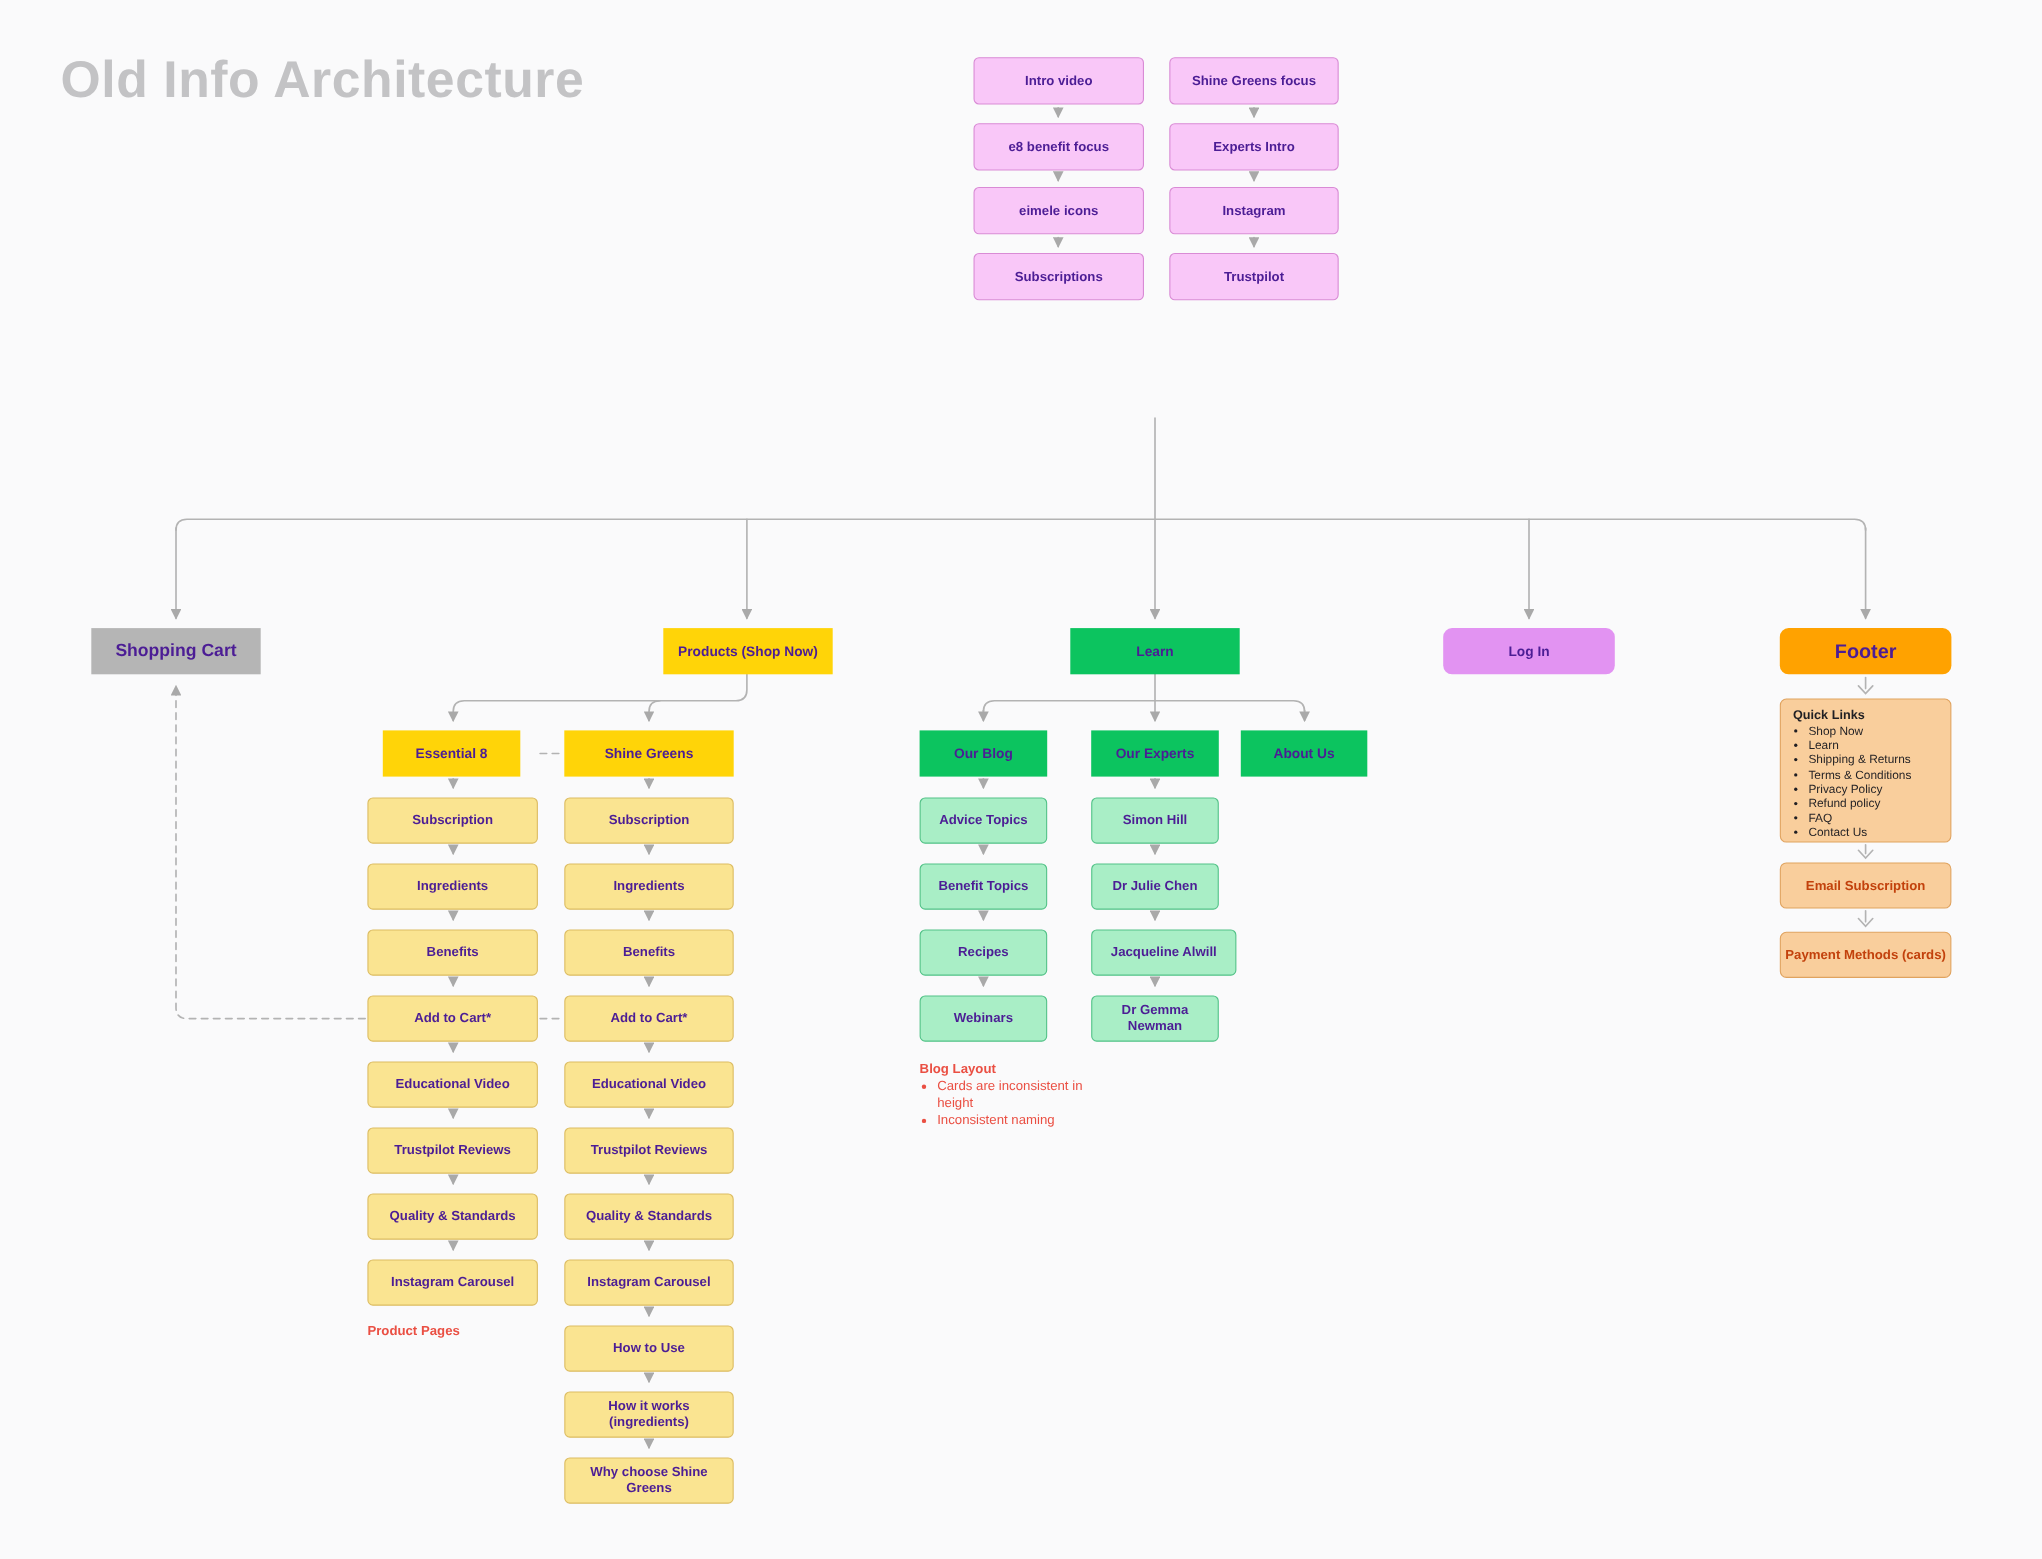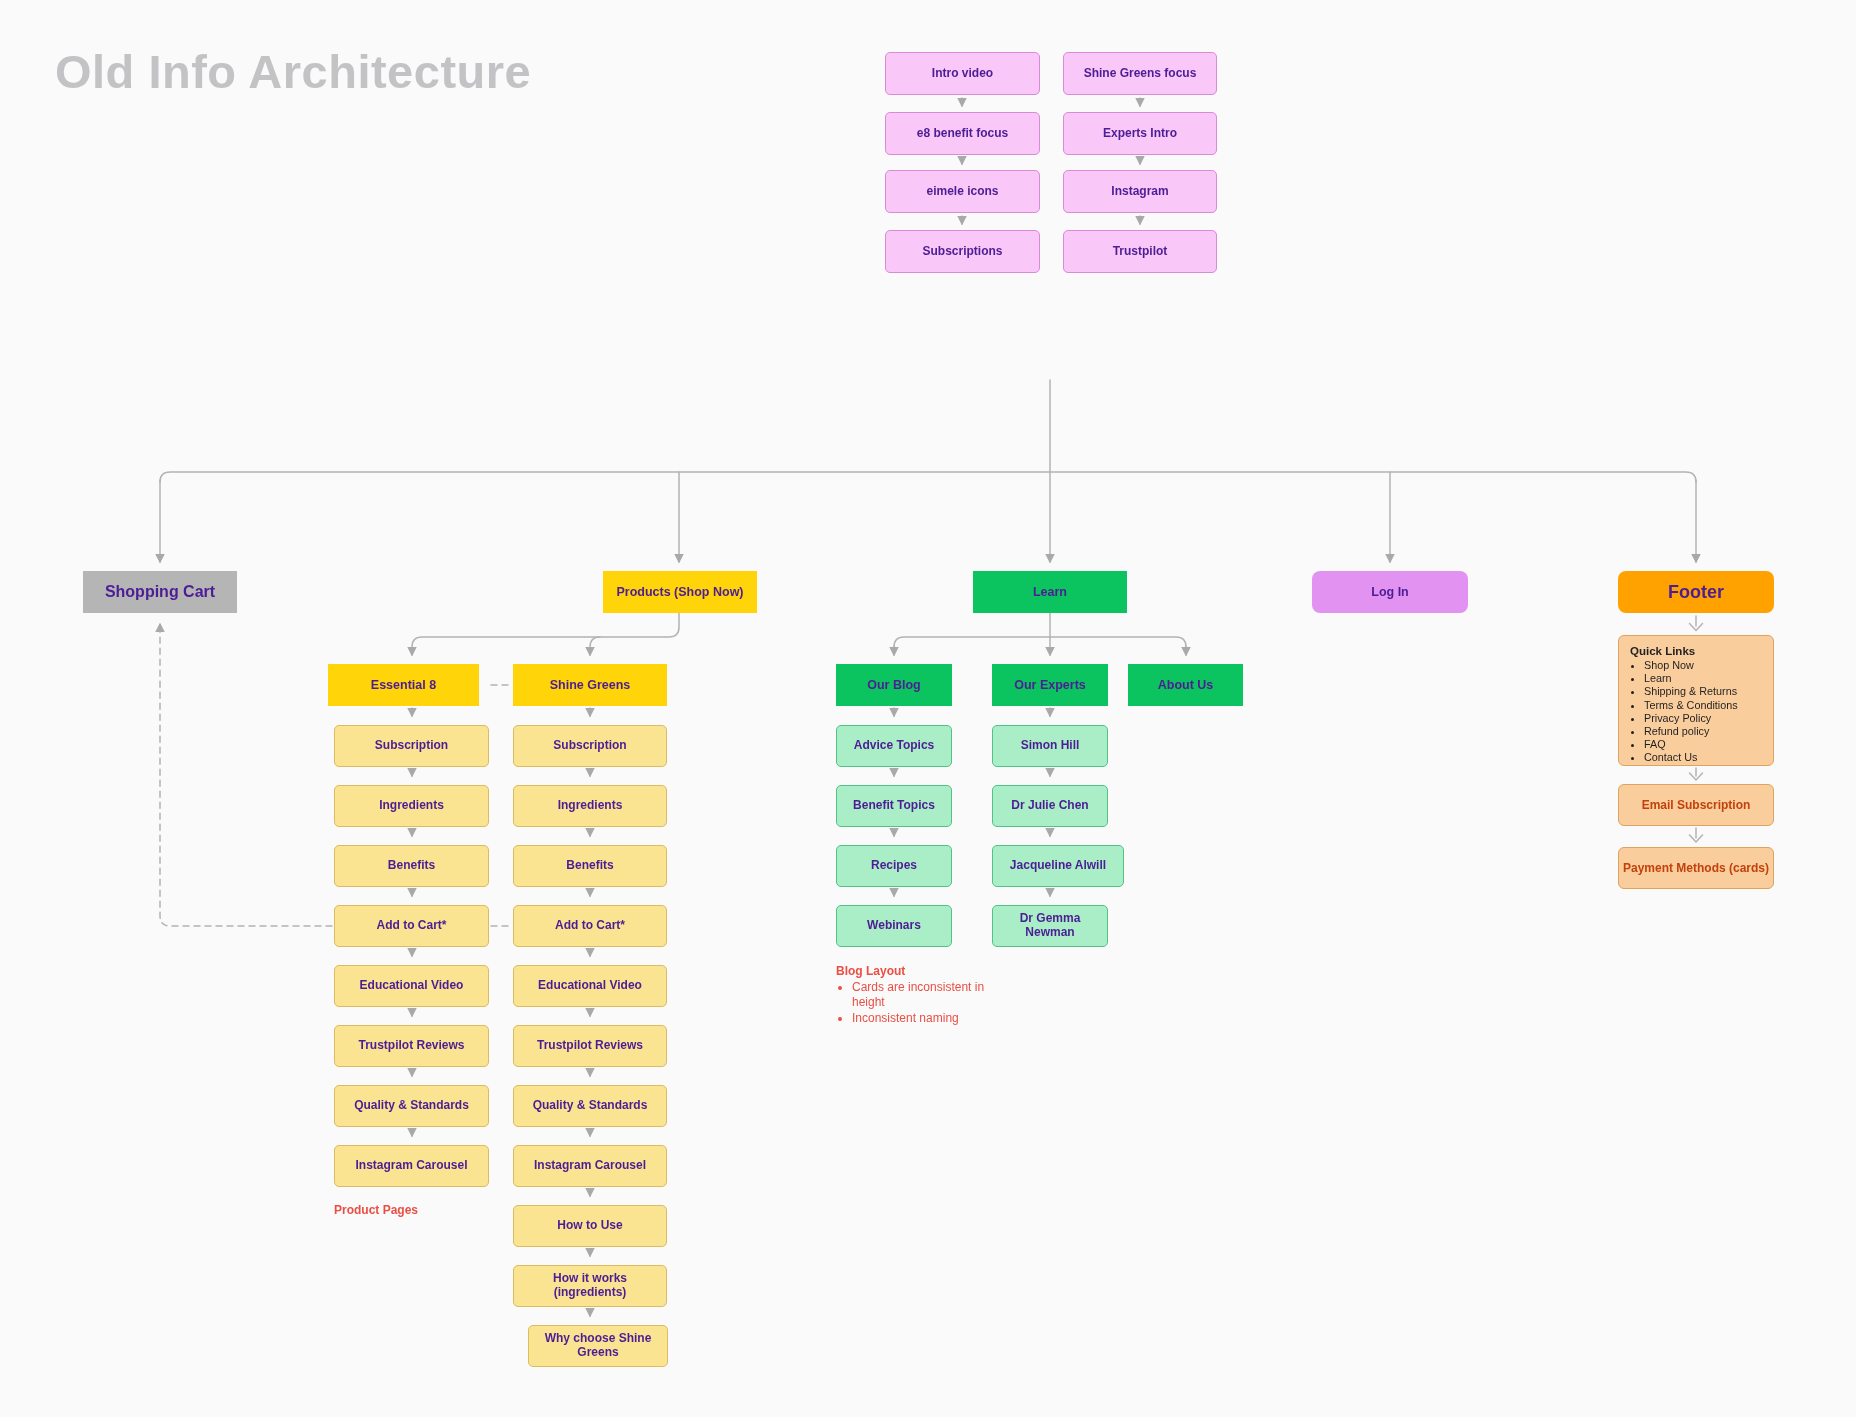--- a/index.html
+++ b/index.html
@@ -125,42 +125,42 @@
   <div class="node pink" style="left:1063px;top:170px;width:154px">Instagram</div>
   <div class="node pink" style="left:1063px;top:230px;width:154px">Trustpilot</div>
 
 
   <div class="node cart" style="left:83px;top:571px;width:154px">Shopping Cart</div>
   <div class="node yellow-head" style="left:603px;top:571px;width:154px">Products (Shop Now)</div>
   <div class="node green-head" style="left:973px;top:571px;width:154px">Learn</div>
   <div class="node violet" style="left:1312px;top:571px;width:156px">Log In</div>
   <div class="node orange" style="left:1618px;top:571px;width:156px">Footer</div>
 
-  <div class="node yellow-head" style="left:328px;top:664px;width:151px">Essential 8</div>
+  <div class="node yellow-head" style="left:348px;top:664px;width:125px">Essential 8</div>
   <div class="node yellow-child" style="left:334px;top:725px;width:155px">Subscription</div>
   <div class="node yellow-child" style="left:334px;top:785px;width:155px">Ingredients</div>
   <div class="node yellow-child" style="left:334px;top:845px;width:155px">Benefits</div>
   <div class="node yellow-child" style="left:334px;top:905px;width:155px">Add to Cart*</div>
   <div class="node yellow-child" style="left:334px;top:965px;width:155px">Educational Video</div>
   <div class="node yellow-child" style="left:334px;top:1025px;width:155px">Trustpilot Reviews</div>
   <div class="node yellow-child" style="left:334px;top:1085px;width:155px">Quality &amp; Standards</div>
   <div class="node yellow-child" style="left:334px;top:1145px;width:155px">Instagram Carousel</div>
 
   <div class="node yellow-head" style="left:513px;top:664px;width:154px">Shine Greens</div>
   <div class="node yellow-child" style="left:513px;top:725px;width:154px">Subscription</div>
   <div class="node yellow-child" style="left:513px;top:785px;width:154px">Ingredients</div>
   <div class="node yellow-child" style="left:513px;top:845px;width:154px">Benefits</div>
   <div class="node yellow-child" style="left:513px;top:905px;width:154px">Add to Cart*</div>
   <div class="node yellow-child" style="left:513px;top:965px;width:154px">Educational Video</div>
   <div class="node yellow-child" style="left:513px;top:1025px;width:154px">Trustpilot Reviews</div>
   <div class="node yellow-child" style="left:513px;top:1085px;width:154px">Quality &amp; Standards</div>
   <div class="node yellow-child" style="left:513px;top:1145px;width:154px">Instagram Carousel</div>
   <div class="node yellow-child" style="left:513px;top:1205px;width:154px">How to Use</div>
   <div class="node yellow-child" style="left:513px;top:1265px;width:154px">How it works (ingredients)</div>
-  <div class="node yellow-child" style="left:528px;top:1325px;width:140px">Why choose Shine Greens</div>
+  <div class="node yellow-child" style="left:513px;top:1325px;width:154px">Why choose Shine Greens</div>
 
   <div class="note-red" style="left:334px;top:1203px;width:172px">
     <div class="note-title">Product Pages</div>
   </div>
 
   <div class="node green-head" style="left:836px;top:664px;width:116px">Our Blog</div>
   <div class="node green-child" style="left:836px;top:725px;width:116px">Advice Topics</div>
   <div class="node green-child" style="left:836px;top:785px;width:116px">Benefit Topics</div>
   <div class="node green-child" style="left:836px;top:845px;width:116px">Recipes</div>
   <div class="node green-child" style="left:836px;top:905px;width:116px">Webinars</div>

